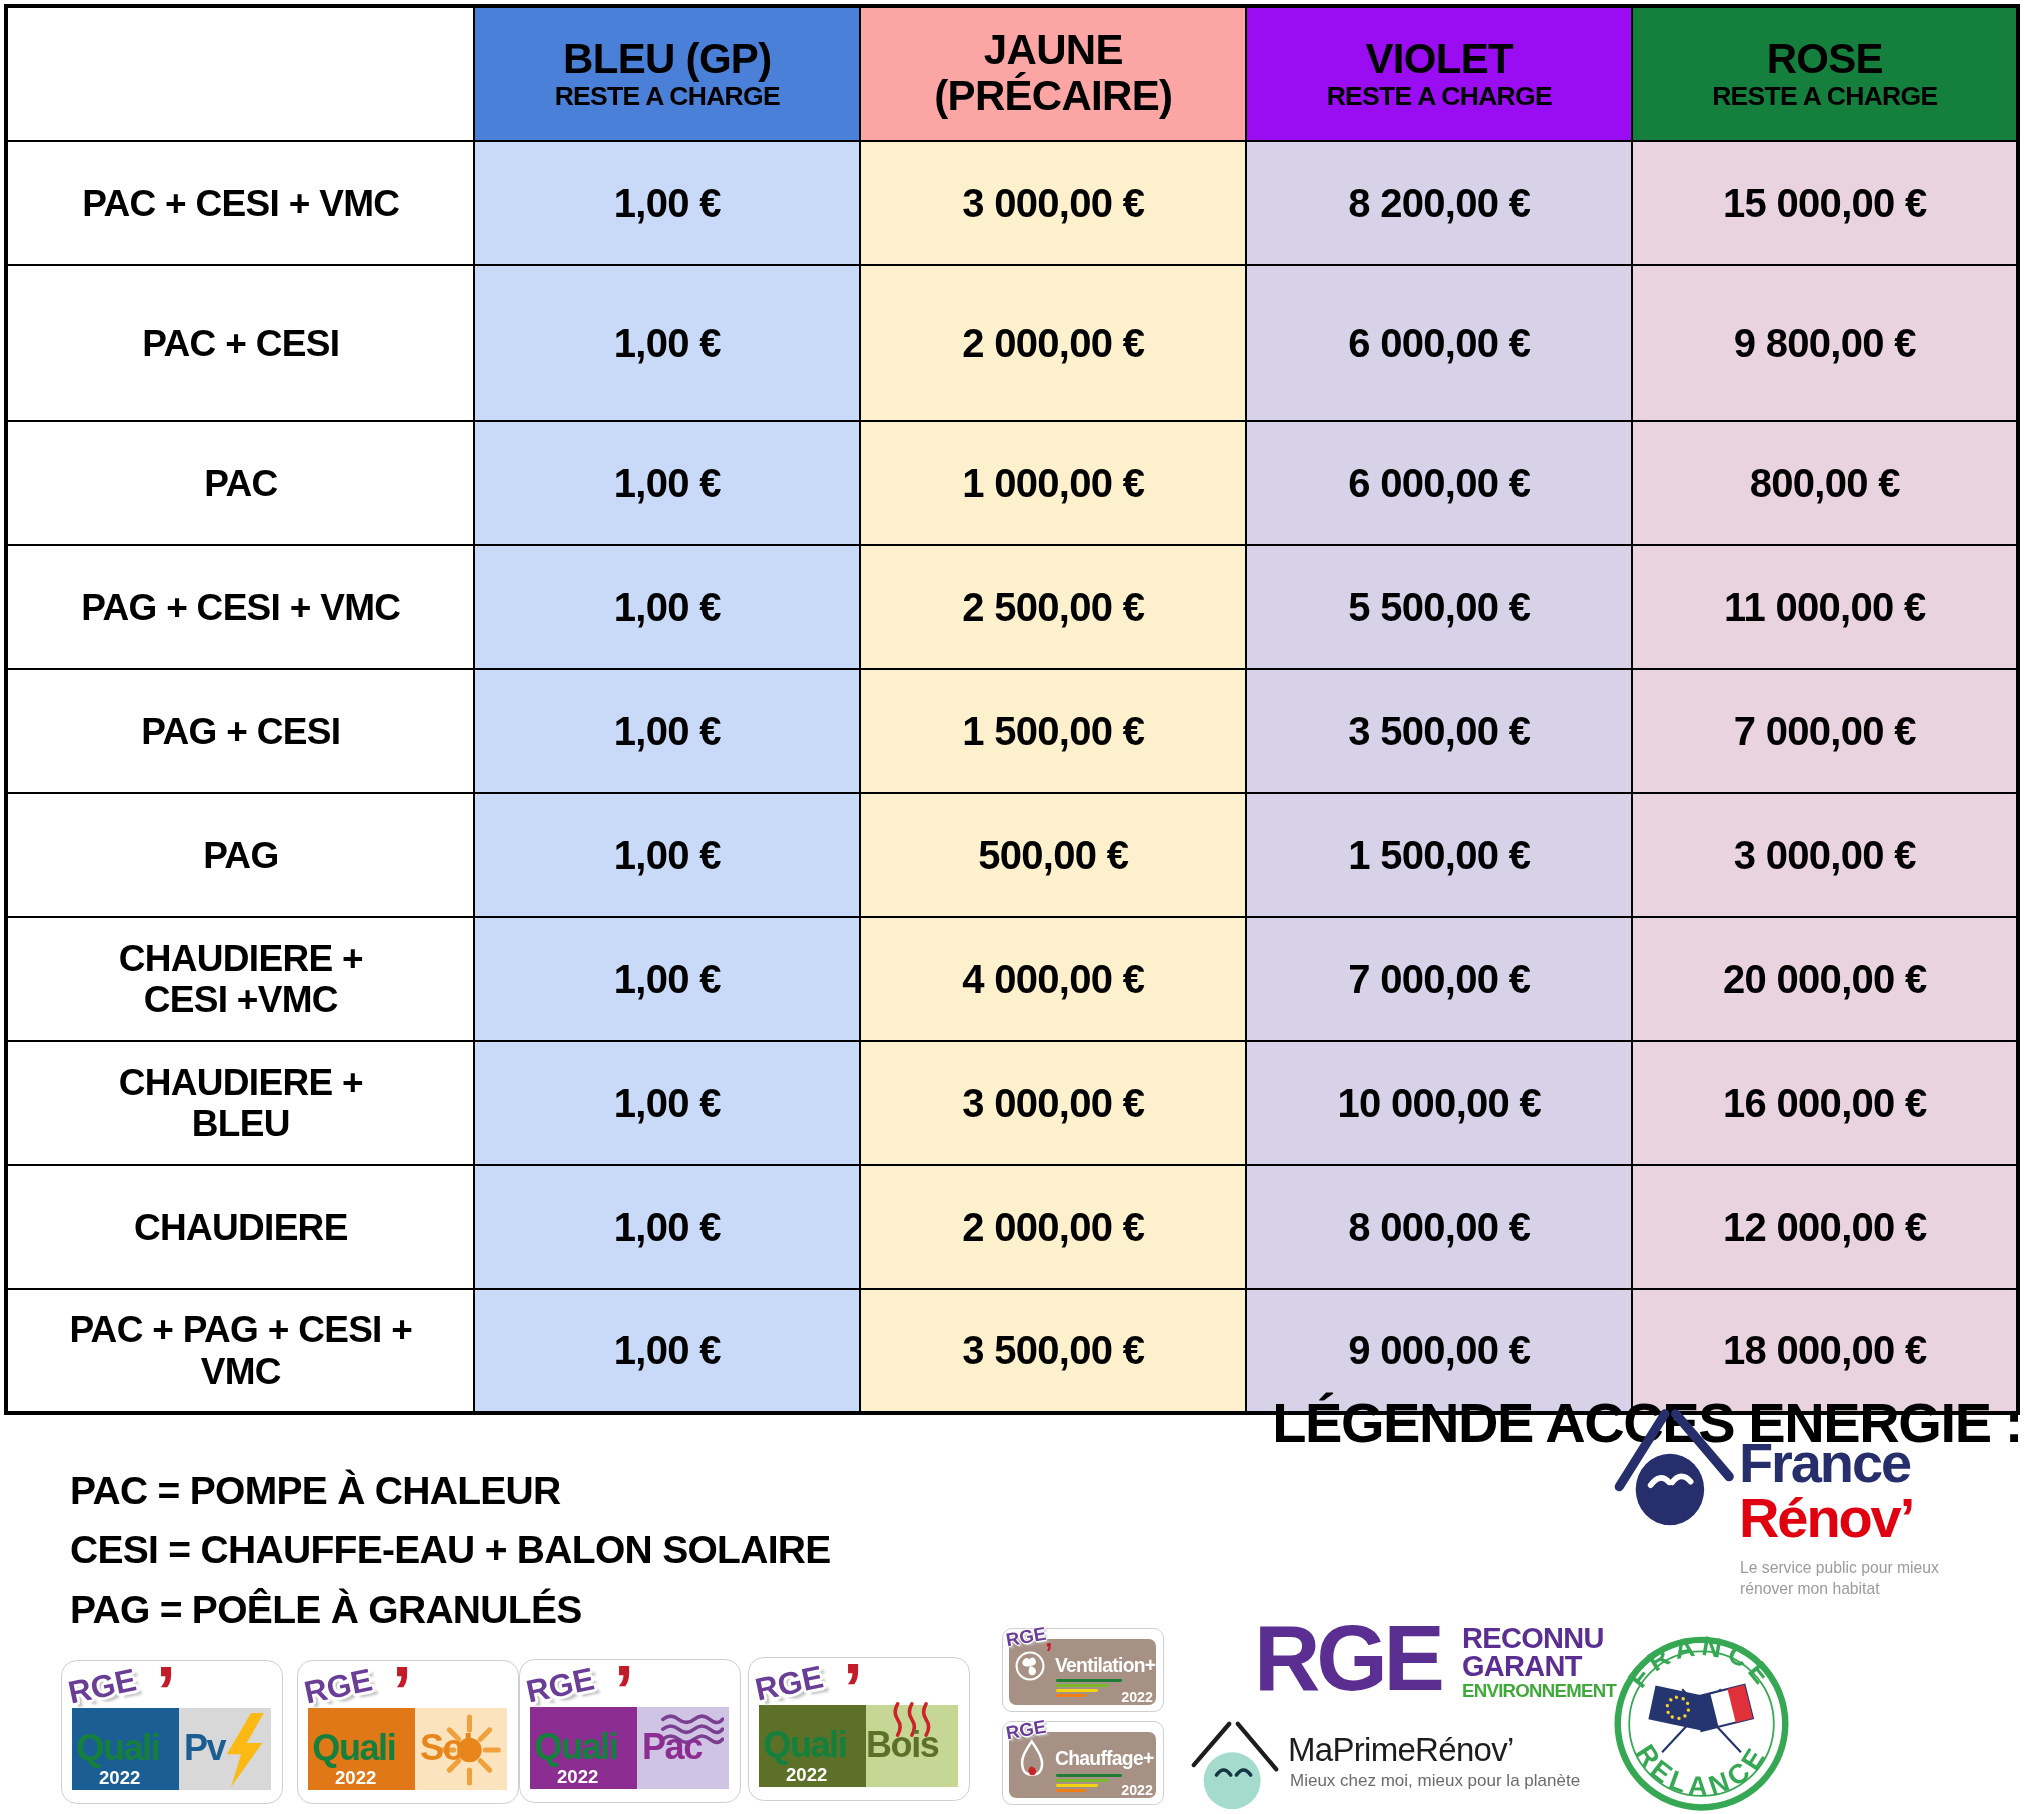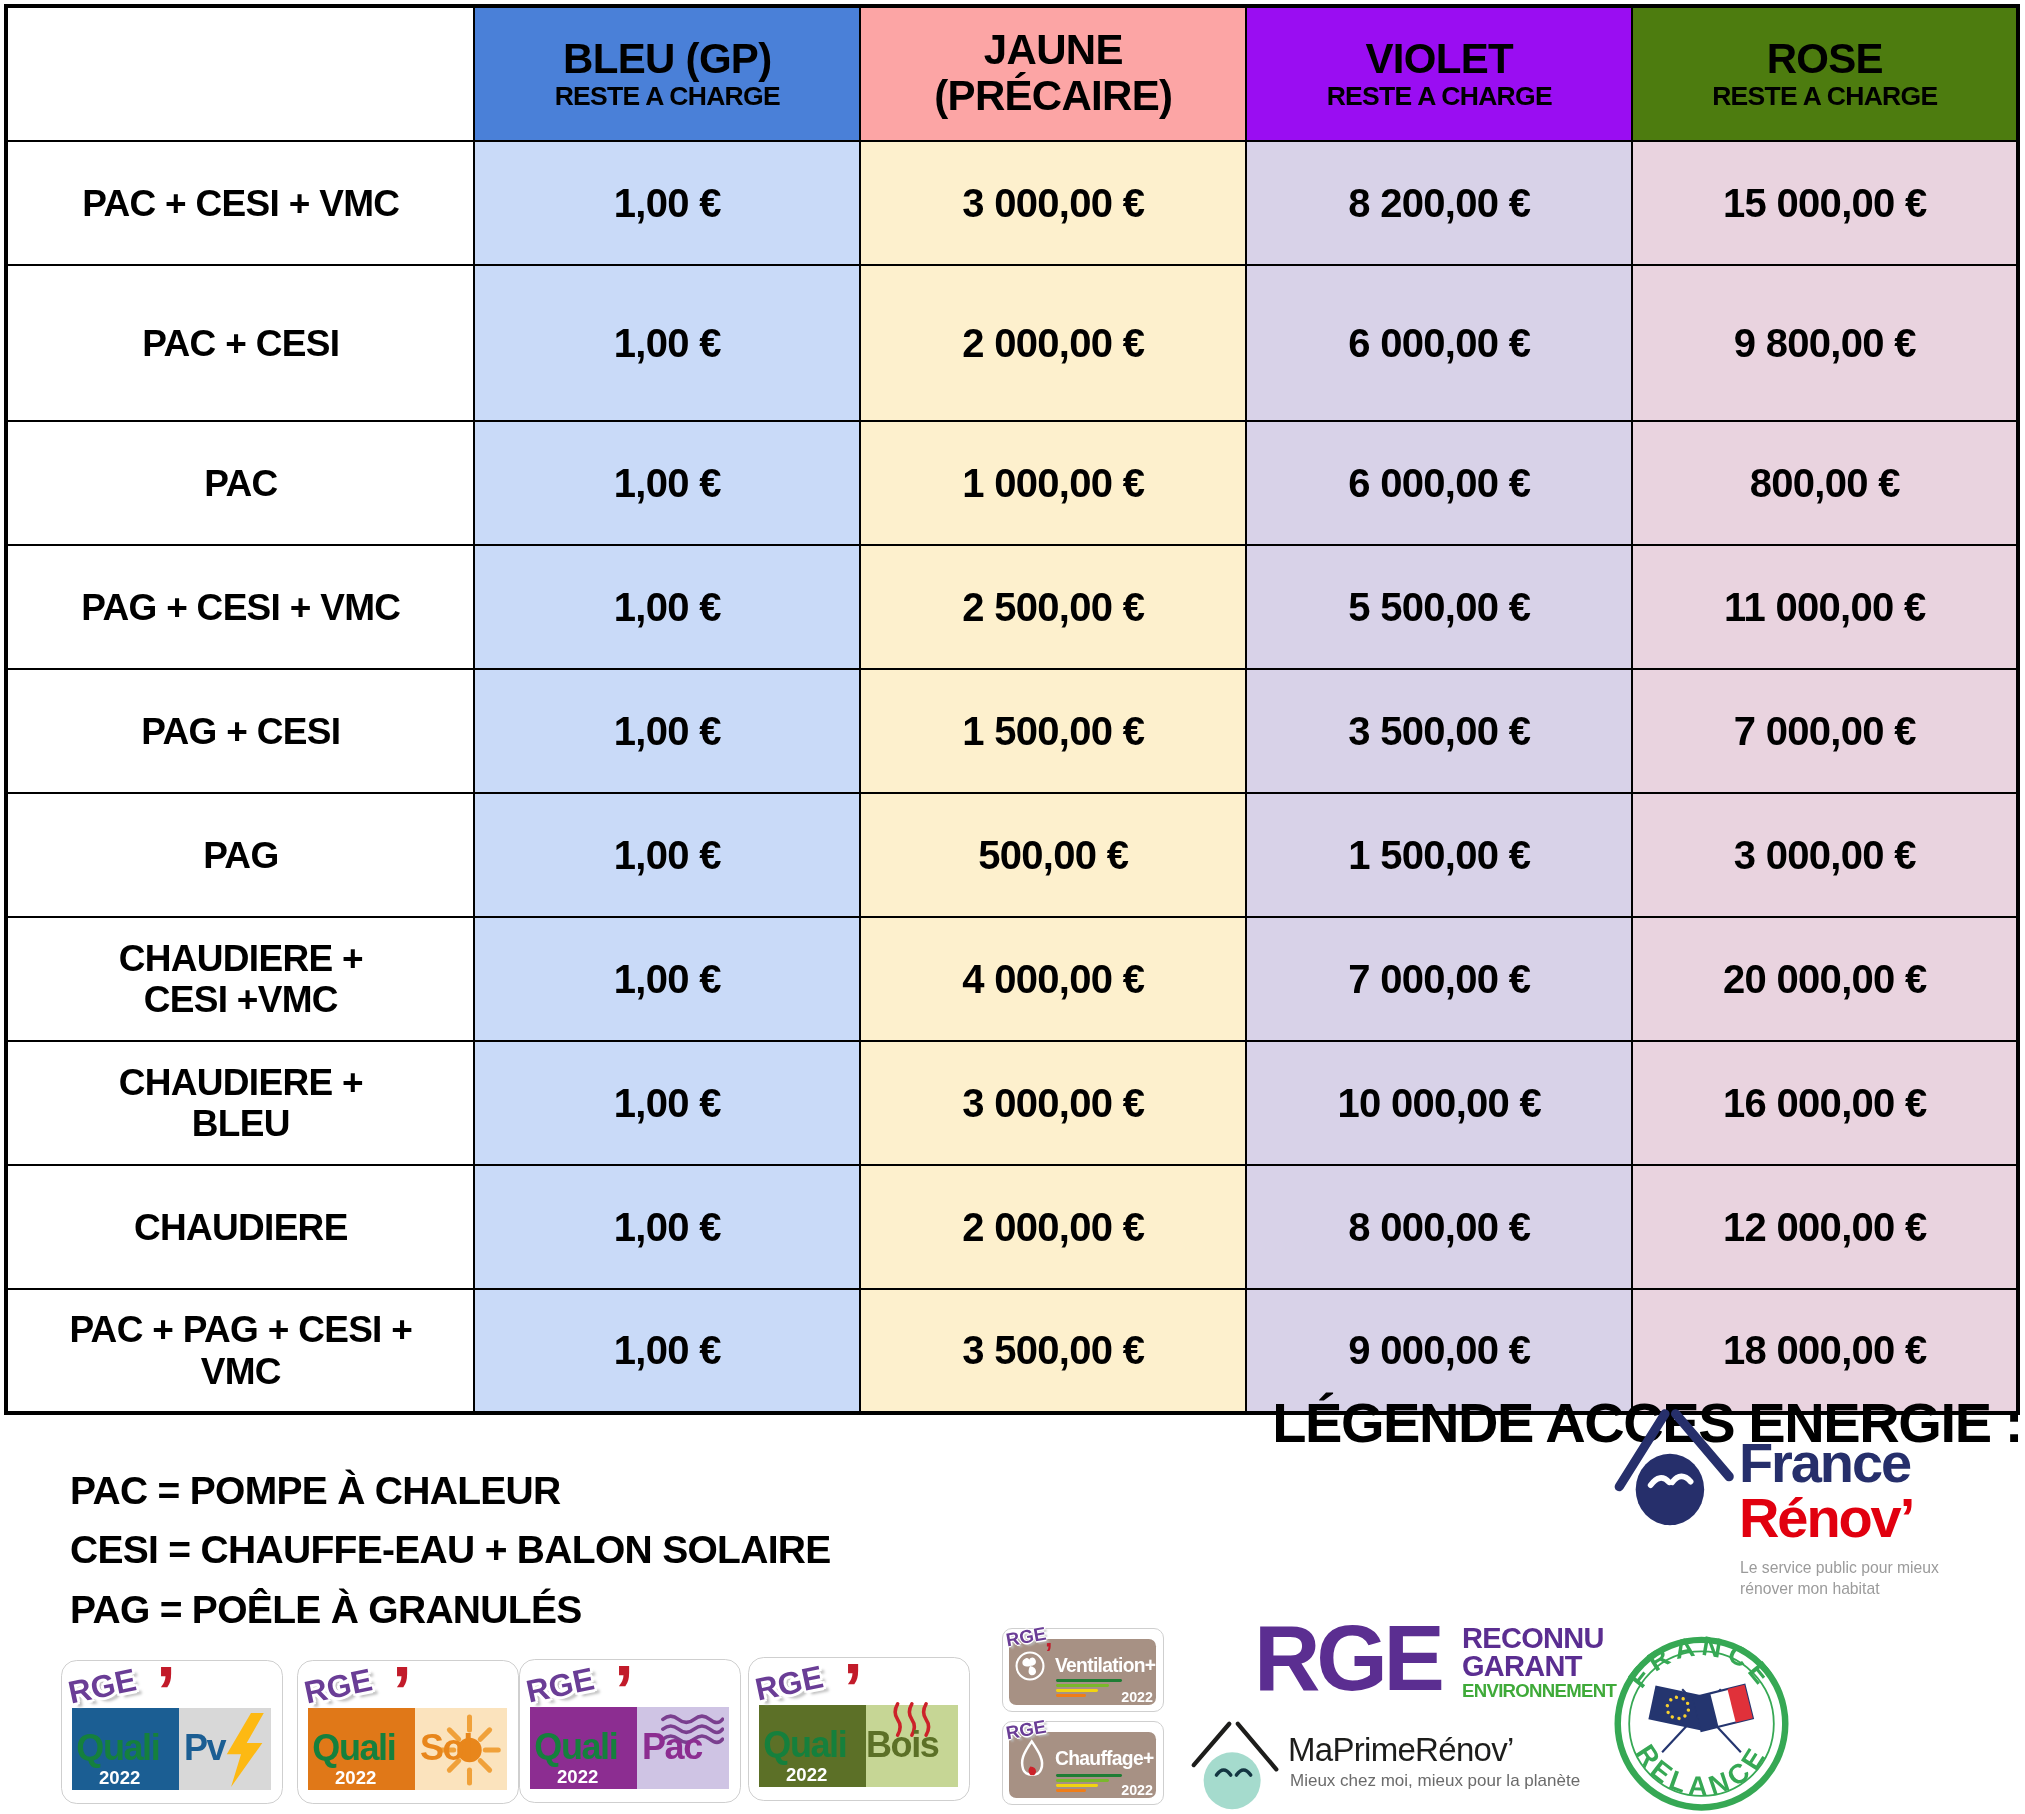--- a/index.html
+++ b/index.html
@@ -10,21 +10,21 @@
   table.price { position:absolute; left:4.3px; top:4.3px; border-collapse:collapse; table-layout:fixed; }
   table.price td, table.price th { border:2.9px solid #000; vertical-align:middle; text-align:center; padding:0; overflow:hidden; }
   table.price { border:4.3px solid #000; }
   th.corner { background:#fff; }
   .hdr .t { font-size:42px; font-weight:bold; line-height:1.04; letter-spacing:-0.7px; }
   .hdr .s { font-size:26.5px; font-weight:bold; letter-spacing:-0.7px; }
   .hdr .s.big { font-size:42px; }
   .bg-bleu  { background:#4a80d8; }
   .bg-jaune { background:#fca5a5; }
   .bg-violet{ background:#9a0df2; }
-  .bg-rose  { background:#4d7c0f; }
+  .bg-rose  { background:#15803d; }
   .cell-bleu  { background:#c9daf8; }
   .cell-jaune { background:#fdf0cd; }
   .cell-violet{ background:#d8d2e8; }
   .cell-rose  { background:#e9d3df; }
   td.lbl { background:#fff; font-weight:bold; font-size:37px; line-height:1.12; letter-spacing:-0.7px; }
   td.lbl .lblspan { display:inline-block; }
   .lblspan.narrow { max-width:308px; }
   .lblspan.mid    { max-width:365px; }
   td.val { font-weight:bold; font-size:40px; letter-spacing:-0.7px; }
 

